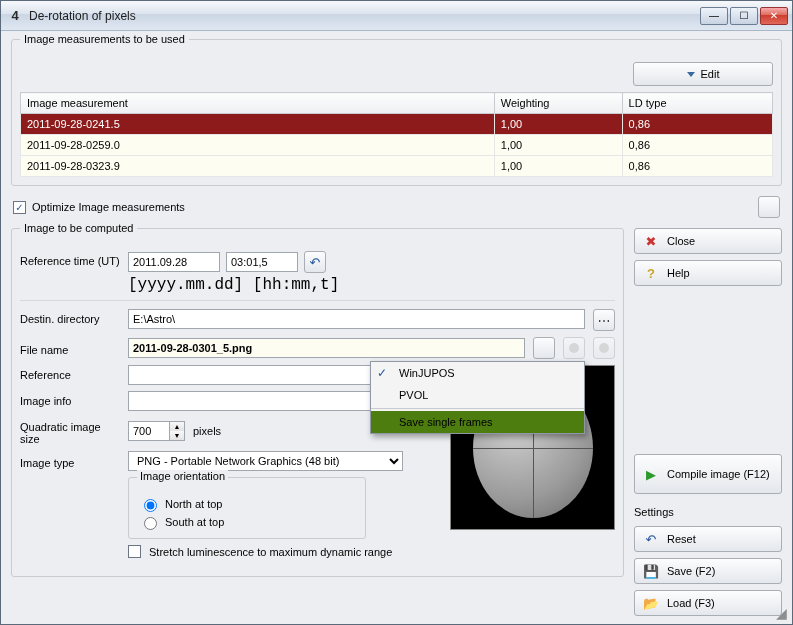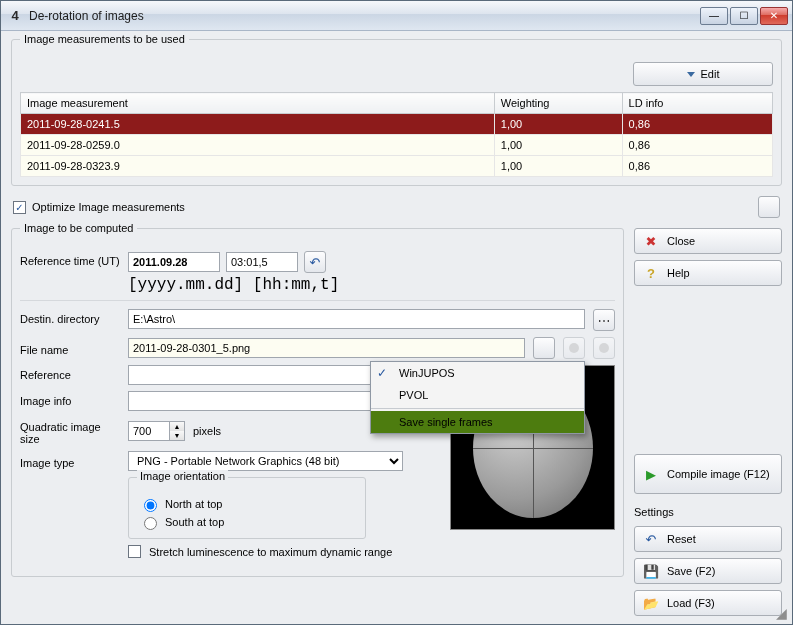--- a/index.html
+++ b/index.html
@@ -154,21 +154,21 @@
   .dir-row input{flex:1;}
   .file-row input{flex:1;}
 </style>
 </head>
 <body>
 
 <div class="window">
 
   <div class="titlebar">
     <div class="app-icon">4</div>
-    <div class="title">De-rotation of images</div>
+    <div class="title">De-rotation of pixels</div>
     <div class="win-controls">
       <div class="win-btn">—</div>
       <div class="win-btn">☐</div>
       <div class="win-btn close">✕</div>
     </div>
   </div>
 
   <div class="content">
 
     <div class="groupbox">
@@ -177,21 +177,21 @@
         <div class="btn wide">
           <span class="tri-down"></span>
           <span>Edit</span>
         </div>
       </div>
       <table class="grid">
         <thead>
           <tr>
             <th style="width:63%">Image measurement</th>
             <th style="width:17%">Weighting</th>
-            <th style="width:20%">LD info</th>
+            <th style="width:20%">LD type</th>
           </tr>
         </thead>
         <tbody>
           <tr class="selected">
             <td>2011-09-28-0241.5</td>
             <td>1,00</td>
             <td>0,86</td>
           </tr>
           <tr>
             <td>2011-09-28-0259.0</td>
@@ -217,41 +217,41 @@
 
     <div class="main-split">
       <div class="left-col">
         <div class="groupbox" style="padding-bottom:12px;">
           <div class="legend">Image to be computed</div>
 
           <div class="form-row">
             <div class="lbl">Reference time (UT)</div>
             <div>
               <div class="row-inline">
-                <input type="text" class="mono" style="width: 92px; font-weight: bold;" value="2011.09.28">
+                <input type="text" class="mono" style="width: 92px;" value="2011.09.28">
                 <input type="text" class="mono" style="width: 72px;" value="03:01,5">
                 <div class="icon-sq">
                     <span style="color:#2a5aa0;font-size:13px">↶</span>
                   </div>
               </div>
               <div class="mono" style="margin-top:3px">[yyyy.mm.dd] [hh:mm,t]</div>
             </div>
           </div>
 
           <hr style="border:none;border-top:1px solid #d5d8dc;margin:4px 0 8px">
 
           <div class="form-row dir-row">
             <div class="lbl">Destin. directory</div>
             <input type="text" value="E:\Astro\" style="">
             <div class="icon-sq three-dots"></div>
           </div>
 
           <div class="form-row file-row" style="align-items:center">
             <div class="lbl">File name</div>
-            <input type="text" style="background: rgb(253, 253, 242);" value="2011-09-28-0301_5.png">
+            <input type="text" style="background: rgb(253, 253, 242); font-weight: bold;" value="2011-09-28-0301_5.png">
             <div class="icon-sq">
                 <span class="tri-down" style="border-top-color:#3a6aa0"></span>
               </div>
             <div class="icon-sq disabled">
                 <span style="width:10px;height:10px;border-radius:50%;background:#bbb;display:block"></span>
               </div>
             <div class="icon-sq disabled">
                 <span style="width:10px;height:10px;border-radius:50%;background:#bbb;display:block"></span>
               </div>
           </div>

